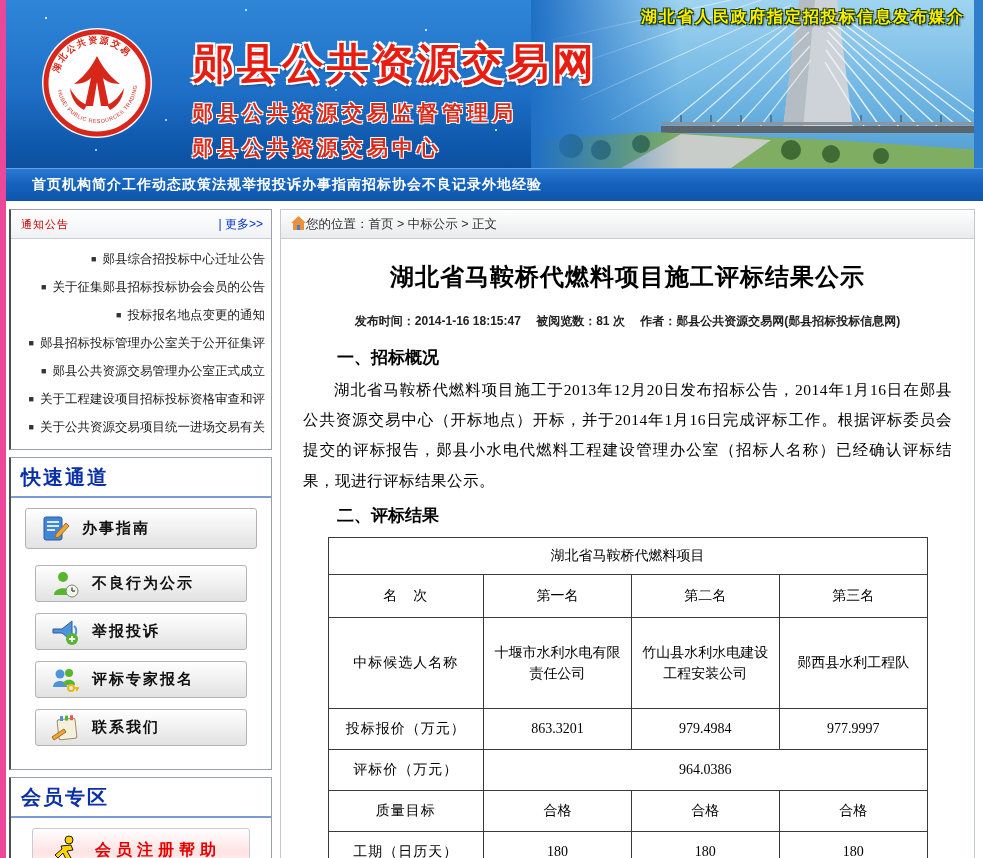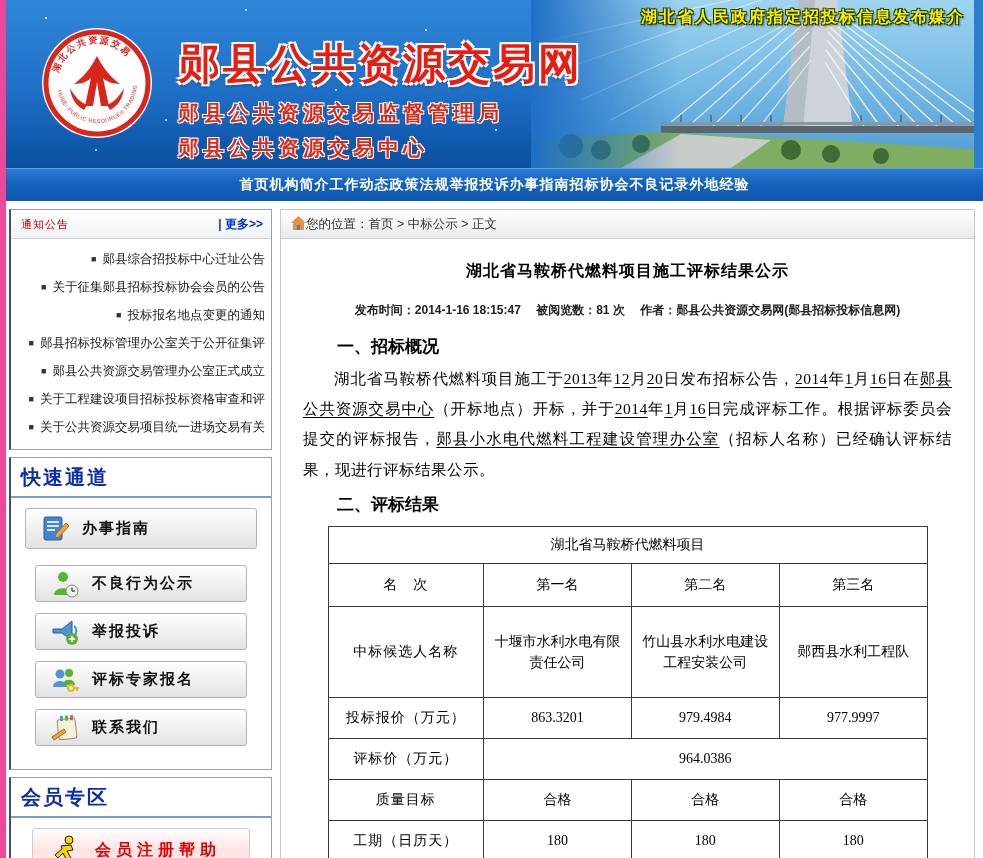--- a/index.html
+++ b/index.html
@@ -19,42 +19,42 @@
       radial-gradient(circle 2px at 420px 30px, #cfe6ff 60%, transparent 61%),
       radial-gradient(circle 2px at 330px 90px, #9cc6ee 60%, transparent 61%),
       radial-gradient(circle 2px at 90px 150px, #9cc6ee 60%, transparent 61%),
       radial-gradient(circle 2px at 490px 130px, #bcdcff 60%, transparent 61%); }
   .bridge-wrap { position:absolute; top:0; right:0; width:452px; height:168px; }
   .header-right-border { position:absolute; top:0; right:0; width:9px; height:168px; background:#2e7ecc; }
   .banner-right { position:absolute; top:7px; right:18px; z-index:5;
     font-size:16px; font-weight:bold; letter-spacing:2px; color:#ffee00;
     text-shadow:-1px -1px 0 #143c0c, 1px -1px 0 #143c0c, -1px 1px 0 #143c0c, 1px 1px 0 #143c0c, 2px 2px 2px rgba(0,0,0,.5); }
   .logo { position:absolute; left:34px; top:26px; width:114px; height:114px; }
-  .titles { position:absolute; left:172px; top:36px; }
+  .titles { position:absolute; left:186px; top:36px; }
   .site-title { font-size:42px; font-weight:bold; color:#e81d12; letter-spacing:3px;
     text-shadow:-2px -2px 0 #fff, 2px -2px 0 #fff, -2px 2px 0 #fff, 2px 2px 0 #fff, 0 3px 3px rgba(0,0,40,.35); }
   .site-sub { font-size:21px; font-weight:bold; color:#d92b1b; letter-spacing:4px; margin-top:7px;
     text-shadow:-1px -1px 0 #fff, 1px -1px 0 #fff, -1px 1px 0 #fff, 1px 1px 0 #fff; }
 
   
   .nav { height:33px; background:linear-gradient(180deg,#2a79d2 0%,#1563bd 45%,#0e56ab 100%);
-    border-top:1px solid #5fa3e6; display:flex; align-items:center; justify-content:center; padding:0 26px; }
+    border-top:1px solid #5fa3e6; display:flex; align-items:center; justify-content:flex-start; padding:0 26px; }
   .nav a { color:#fff; font-size:14px; font-weight:bold; text-decoration:none; letter-spacing:1px; }
 
   
   .content { display:flex; align-items:flex-start; padding:8px 8px 0 3px; background:#fff; }
   .sidebar { width:263px; flex:none; margin-right:8px; }
   .main { flex:1; border:1px solid #c3c9d2; background:#fff; min-height:638px; }
 
   
   .sbox { border:1px solid #9aa0a8; border-left:2px solid #4a4f57; background:#fff; margin-bottom:7px; }
   .sbox-head { display:flex; justify-content:space-between; align-items:center;
     padding:6px 8px 5px 10px; background:linear-gradient(180deg,#ffffff,#f0f2f5); border-bottom:1px solid #c9ced6; }
   .sbox-title-red { color:#cc0000; font-size:11px; font-weight:normal; letter-spacing:1px; }
-  .sbox-more { color:#0033cc; font-size:12px; font-weight:bold; text-decoration:none; }
+  .sbox-more { color:#0033cc; font-size:12px; font-weight:normal; text-decoration:none; }
   .notice-list { list-style:none; padding:6px 6px 8px 8px; }
   .notice-list li { font-size:12.5px; color:#1a1a1a; line-height:28px; white-space:nowrap;
     overflow:hidden; cursor:pointer;text-align:right; }
   .notice-list li .blt { color:#333; font-size:9px; margin-right:6px; vertical-align:1px; }
 
   .sbox-title-blue { color:#0a2fa8; font-size:20px; font-weight:bold; letter-spacing:2px; }
   .bluehead { padding:6px 10px 5px 10px; background:#fff; border-bottom:2px solid #7a9cd6; }
 
   .quick-body { padding:10px 0 12px 0; text-align:center; }
   .qbtn { display:flex; align-items:center; margin:0 auto 11px auto; width:212px; height:37px;
@@ -71,26 +71,26 @@
   .mbtn .qicon { width:32px; height:32px; flex:none; margin-right:14px; }
   .mbtn .mlabel { font-size:16px; font-weight:bold; color:#e50000; letter-spacing:5px; }
 
   
   .breadcrumb { display:flex; align-items:center; gap:0; height:29px; padding:0 10px;
     background:linear-gradient(180deg,#ffffff,#e9eaec); border-bottom:1px solid #c9ced6;
     font-size:12.5px; color:#333; }
   .breadcrumb .crumb-path { color:#333; cursor:pointer; }
   .article { padding:14px 22px 0 22px; }
   .art-title { text-align:center; font-family:"Liberation Sans","DejaVu Sans",sans-serif;
-    font-size:16px; font-weight:bold; color:#000; letter-spacing:1px; margin-top:8px; }
+    font-size:24px; font-weight:bold; color:#000; letter-spacing:1px; margin-top:8px; }
   .art-meta { text-align:center; font-size:12px; color:#222; font-weight:bold; margin-top:20px; }
   .art-body { font-family:"Liberation Serif","DejaVu Serif",serif; color:#000; margin-top:16px; }
   .sect { font-size:17px; font-weight:bold; text-indent:2em; margin:8px 0 6px 0; }
   .para { font-size:15.5px; line-height:1.95; text-indent:2em; text-align:justify; letter-spacing:0.5px; }
-  .para .u { text-decoration:underline; text-underline-offset:3px; }
+  .para .u { text-underline-offset:3px; }
 
   .btable { border-collapse:collapse; margin:10px auto 14px auto; width:600px;
     font-family:"Liberation Serif","DejaVu Serif",serif; font-size:14px; color:#000; }
   .btable td { border:1px solid #3a3a3a; text-align:center; vertical-align:middle; padding:9px 4px; }
   .btable .cap td { padding:9px 4px; }
   .btable .hdr td { padding:12px 4px; }
   .btable .tall td { padding:24px 6px; line-height:1.5; }
   .btable .mid td { padding:11px 4px; }
   .btable td.lbl { letter-spacing:1px; }
 </style>

